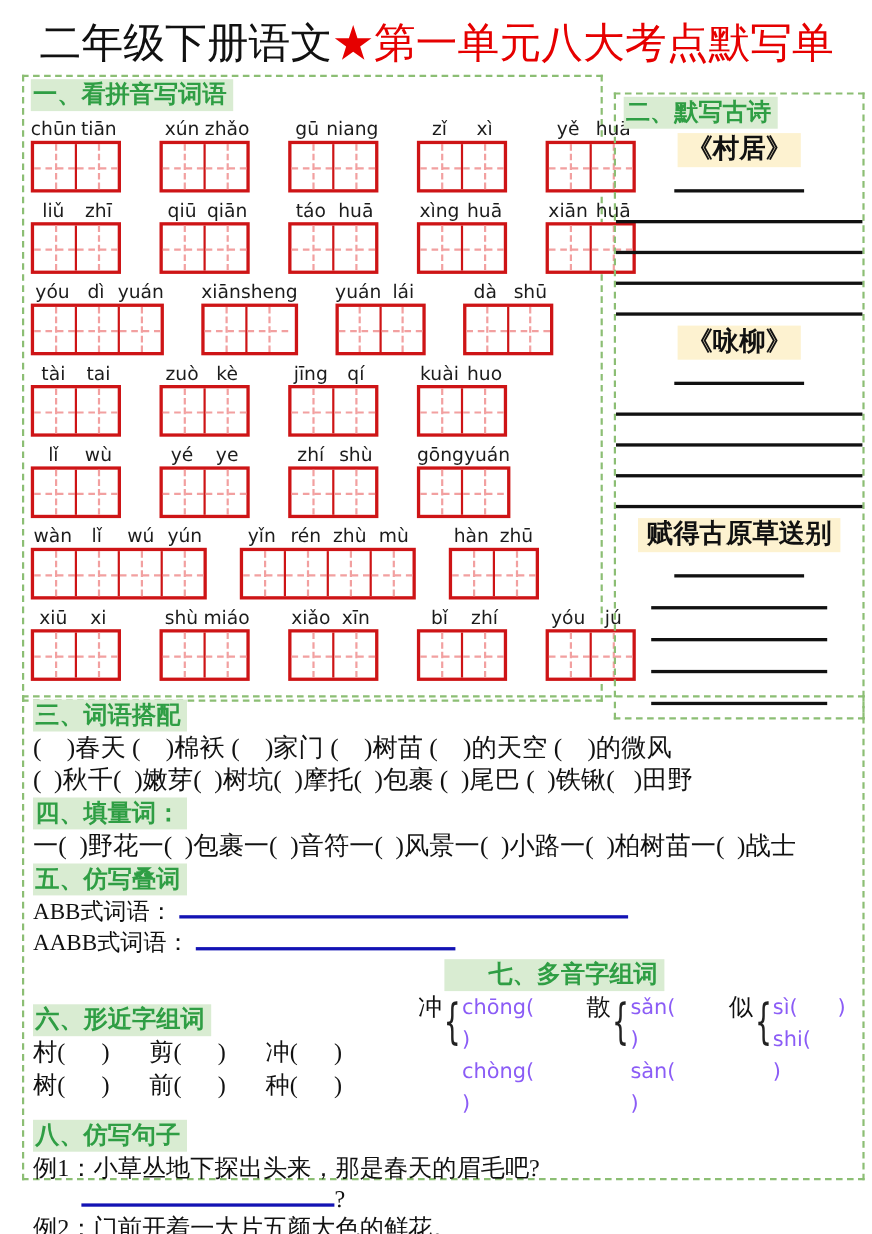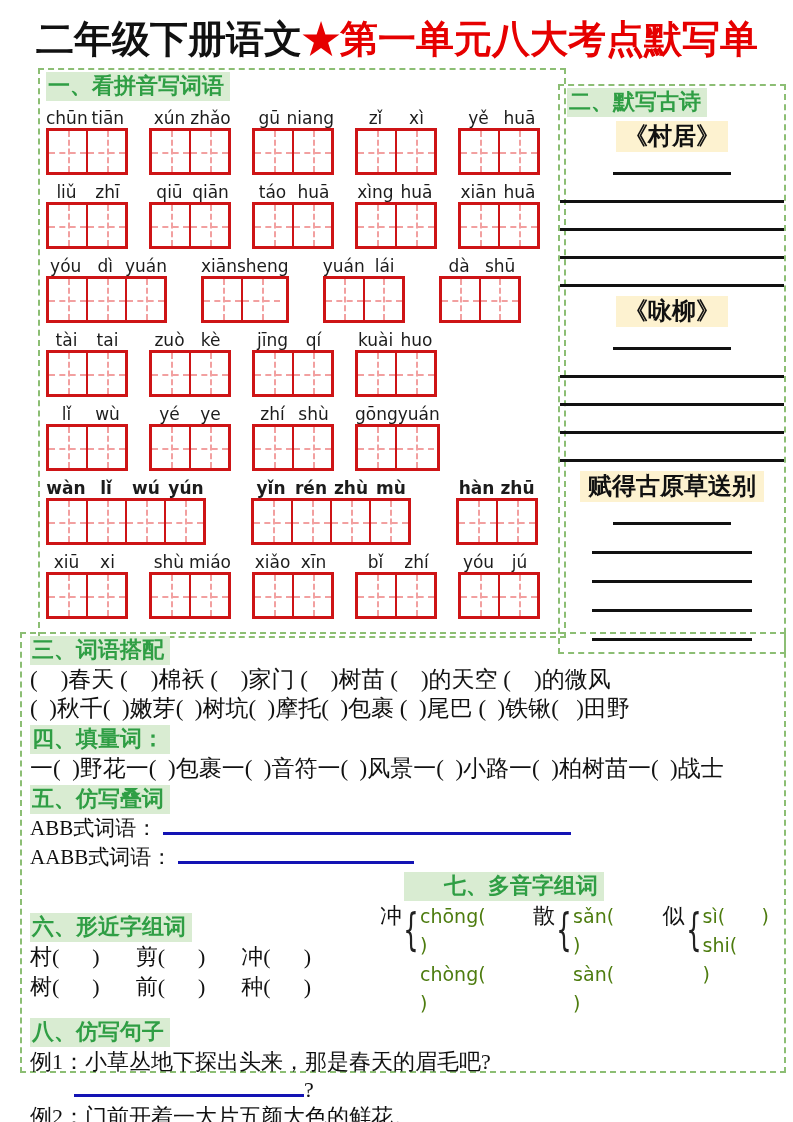--- a/index.html
+++ b/index.html
@@ -3,32 +3,32 @@
 <meta charset="utf-8">
 <style>
   :root{
     --header-green:#2f9e44; --header-bg:#d9ecd2; --border-green:#8cbe74;
     --grid-red:#ce1416; --grid-red-light:#f2a0a0; --title-red:#e60000;
     --answer-blue:#1313b4; --poem-title-bg:#fdf2d0; --ink:#111111;
   }
   html,body{margin:0;padding:0;}
   body{width:793px;height:1122px;position:relative;background:#ffffff;
        font-family:"Liberation Serif","DejaVu Serif",serif;color:var(--ink);overflow:hidden;}
-  .page-title{position:absolute;left:36px;top:14px;font-size:38px;font-weight:bold;white-space:nowrap;letter-spacing:0px;}
+  .page-title{position:absolute;left:36px;top:14px;font-size:38px;font-weight:normal;white-space:nowrap;letter-spacing:0px;}
   .page-title .red{color:var(--title-red);}
   .panel{position:absolute;border:2px dashed var(--border-green);box-sizing:border-box;}
-  #panel1{left:20px;top:68px;width:528px;height:570px;padding:2px 6px;margin-left:18px;}
+  #panel1{left:20px;top:68px;width:528px;height:570px;padding:2px 6px;}
   #panel2{left:558px;top:84px;width:228px;height:570px;padding:2px 7px;}
   #panel3{left:20px;top:632px;width:766px;height:441px;padding:2px 8px;}
   .sec-head{display:inline-block;background:var(--header-bg);color:var(--header-green);
             font-weight:bold;font-size:22px;line-height:26px;padding:1px 6px 2px 2px;}
   
-  .py-row{display:flex;gap:21px;margin-top:3px;align-items:flex-end;}
+  .py-row{display:flex;gap:35px;margin-top:3px;align-items:flex-end;}
   .py-row.gap-md{gap:34px;}
-  .py-row.gap-lg{gap:45px;font-weight:bold;}
+  .py-row.gap-lg{gap:30px;}
   .py-group{display:flex;flex-direction:column;}
   .py-line{display:flex;height:24px;align-items:flex-end;justify-content:center;
            font-family:"DejaVu Sans","Liberation Sans",sans-serif;font-size:17px;color:#1c1c1c;}
   .py-syl{flex:1;text-align:center;white-space:nowrap;}
   .cells{display:flex;border:3px solid var(--grid-red);background:#fff;}
   .cell{width:37px;height:41px;position:relative;border-left:2px solid var(--grid-red);}
   .cell:first-child{border-left:none;}
   .cell::before{content:"";position:absolute;left:50%;top:0;bottom:0;border-left:2px dashed var(--grid-red-light);}
   .cell::after{content:"";position:absolute;top:50%;left:0;right:0;border-top:2px dashed var(--grid-red-light);}
   
@@ -50,21 +50,21 @@
   .s6col{width:350px;margin-top:41px;}
   .s7col{flex:1;}
   .s7col .sec-head{margin-left:24px;padding-left:40px;}
   .xjz-row{display:flex;gap:36px;font-size:22px;line-height:30px;}
   .dyz-groups{display:flex;gap:10px;margin-top:1px;}
   .dyz-group{display:flex;align-items:flex-start;}
   .dyz-char{font-size:22px;line-height:28px;}
   .dyz-brace{font-size:44px;line-height:56px;font-weight:normal;transform:scaleX(0.55);margin:0 -5px;
              font-family:"DejaVu Sans","Liberation Sans",sans-serif;color:#222;}
   .dyz-reads{display:flex;flex-direction:column;font-family:"DejaVu Sans","Liberation Sans",sans-serif;
-             font-size:19px;line-height:29px;color:#4d7c0f;}
+             font-size:19px;line-height:29px;color:#8b5cf6;}
   .ex-line{font-size:22px;line-height:29px;}
   .ans-row{margin-left:44px;font-size:22px;line-height:26px;height:26px;}
   .ans-underline2{display:inline-block;height:18px;border-bottom:3px solid var(--answer-blue);vertical-align:baseline;}
   .ex-block:nth-of-type(1) .ans-underline2{width:230px;}
   .ex-block:nth-of-type(2) .ans-underline2{width:205px;}
 </style>
 </head>
 <body>
 
 <div class="page-title">

